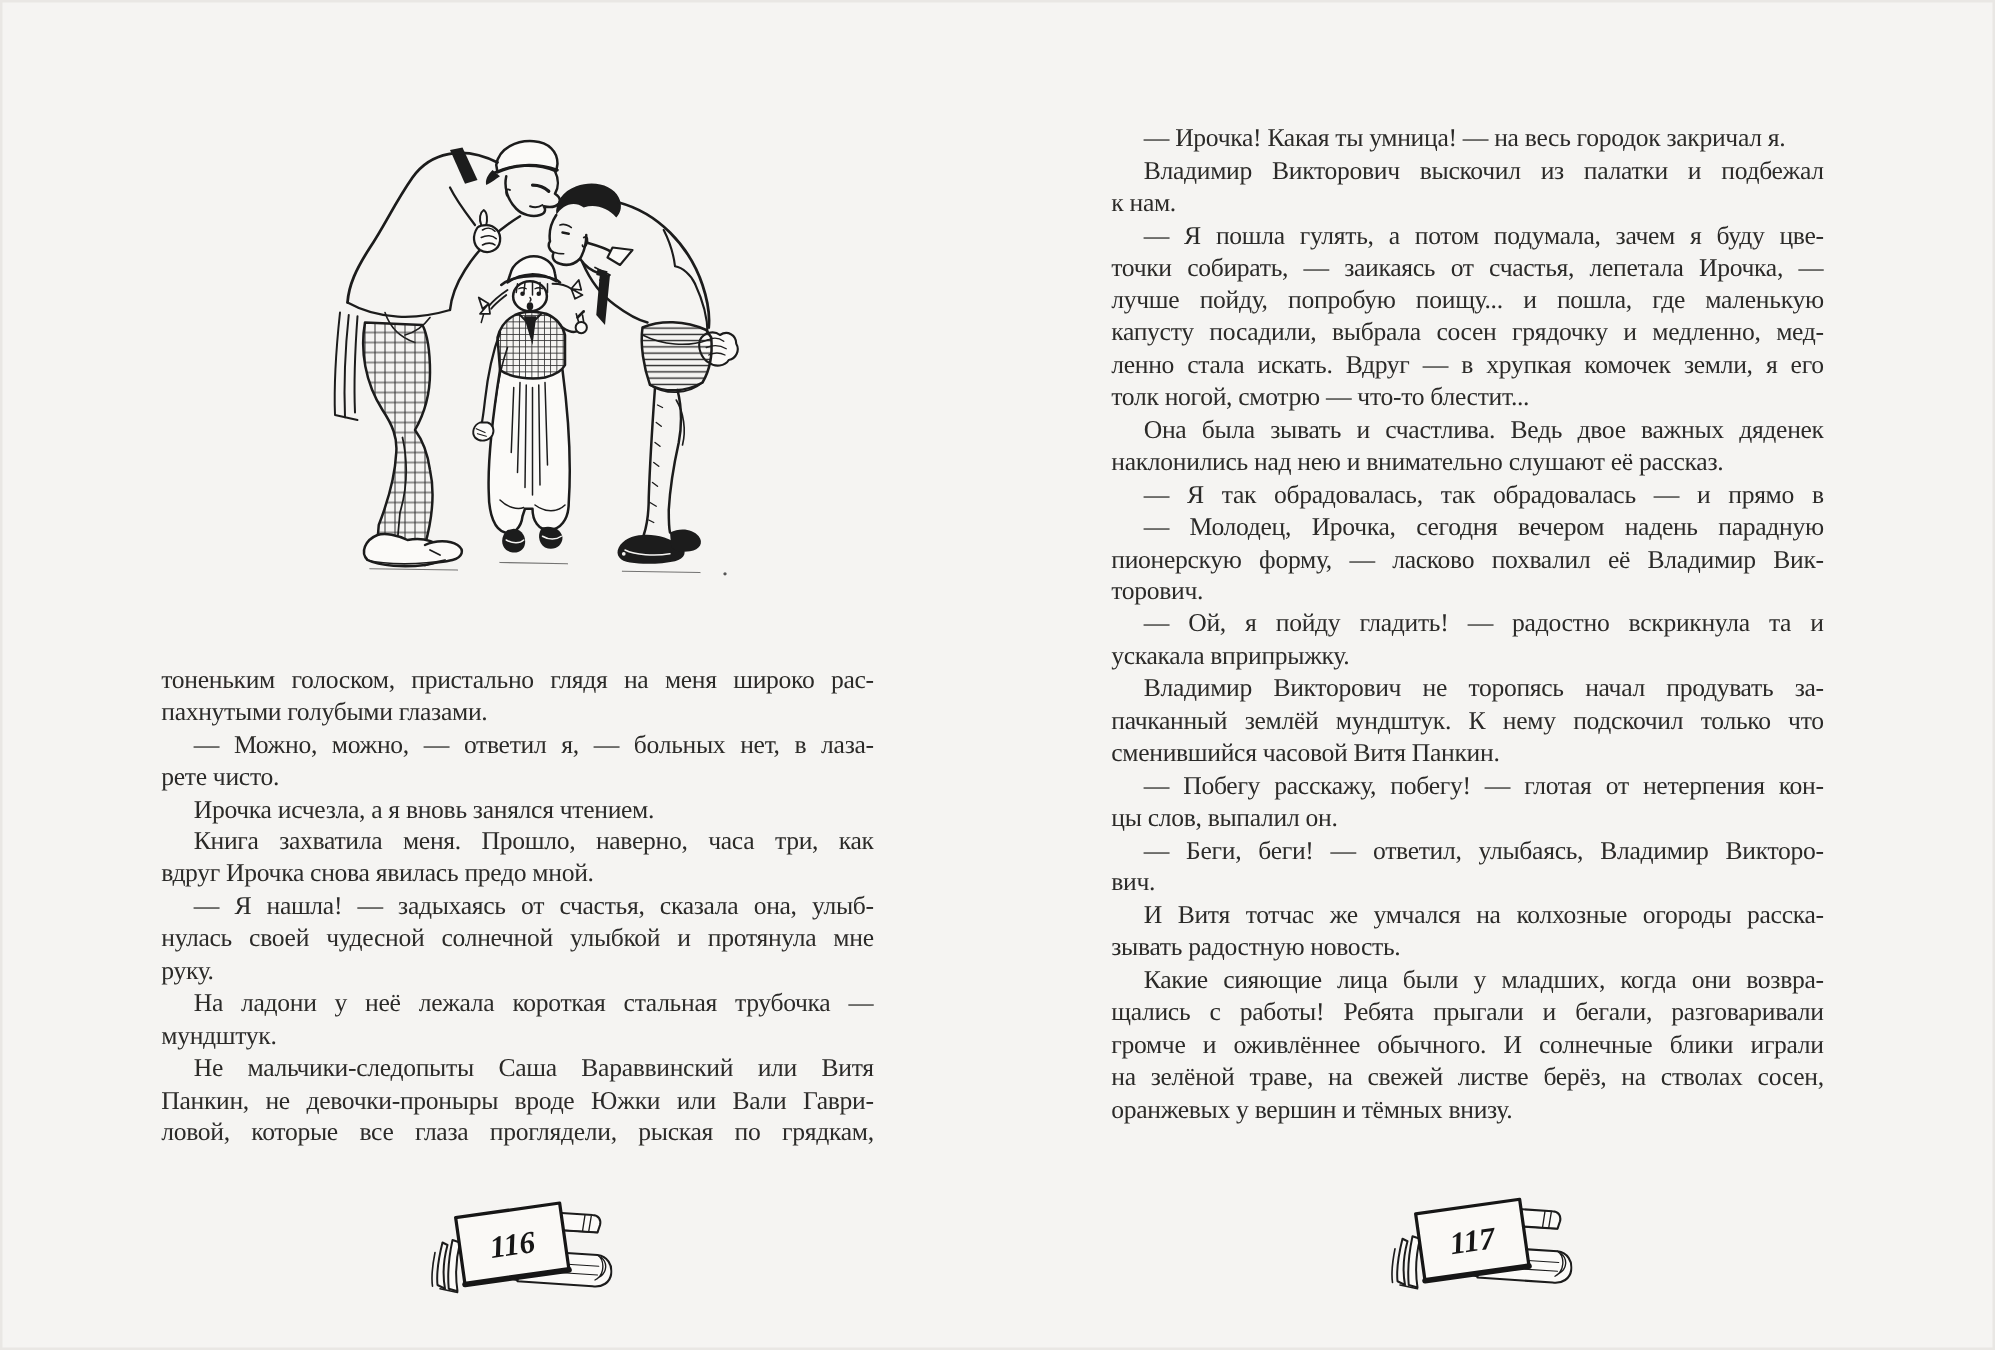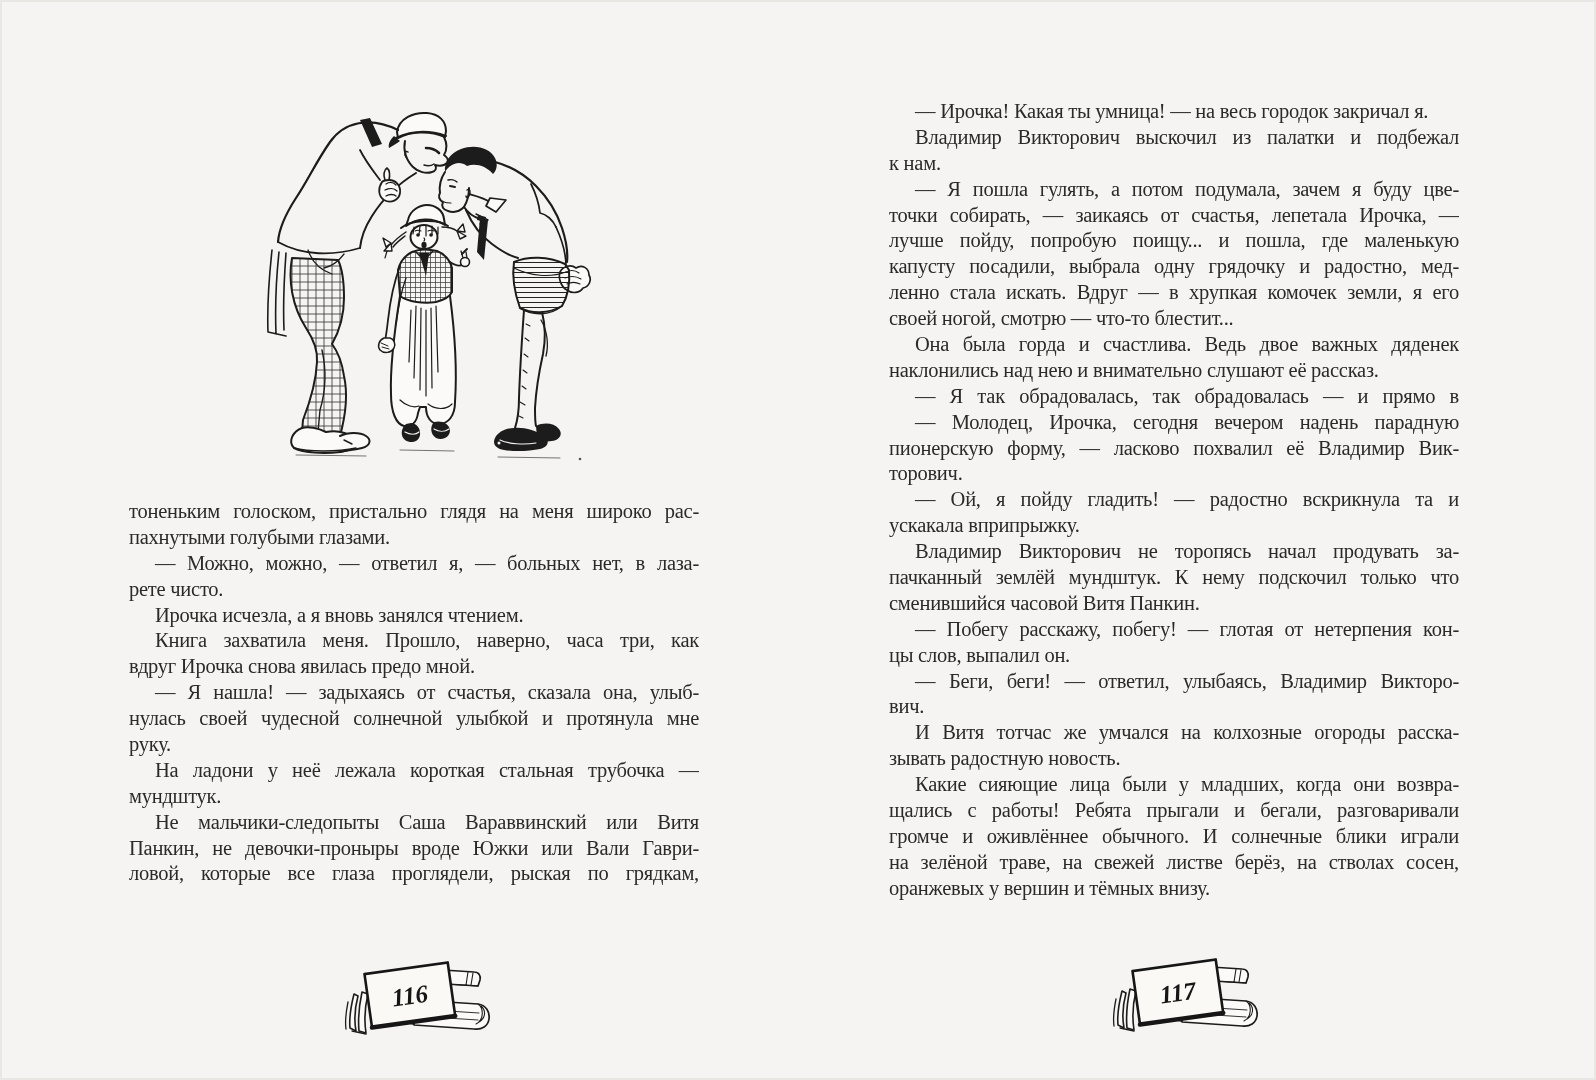--- a/index.html
+++ b/index.html
@@ -3,21 +3,21 @@
 <meta charset="utf-8">
 <style>
   html,body{margin:0;padding:0;}
   body{
     width:1596px;height:1080px;position:relative;overflow:hidden;
     background:#f5f4f2;color:#2b2a28;
     font-family:"Liberation Serif","DejaVu Serif",serif;
   }
   .frame{position:absolute;inset:0;border:2px solid #e9e7e4;pointer-events:none;}
   .column{position:absolute;width:570px;font-size:20.5px;line-height:25.9px;letter-spacing:-0.25px;}
-  #left-lines{left:129px;top:499px;}
+  #left-lines{left:129px;top:532px;}
   #right-lines{left:889px;top:99px;}
   .line{
     height:25.9px;white-space:nowrap;overflow:hidden;
     text-align:justify;text-align-last:justify;
   }
   .line.para-last{text-align:left;text-align-last:left;}
   .line.para-first{text-indent:26px;}
   .illustration{position:absolute;left:248px;top:110px;width:344px;height:352px;}
   .vignette{position:absolute;width:150px;height:86px;}
   #vignette-left{left:340px;top:952px;}
@@ -160,24 +160,24 @@
     <div class="line">ловой, которые все глаза проглядели, рыская по грядкам,</div>
   </div>
 
 <div class="column" id="right-lines">
     <div class="line para-first para-last">— Ирочка! Какая ты умница! — на весь городок закричал я.</div>
     <div class="line para-first">Владимир Викторович выскочил из палатки и подбежал</div>
     <div class="line para-last">к нам.</div>
     <div class="line para-first">— Я пошла гулять, а потом подумала, зачем я буду цве-</div>
     <div class="line">точки собирать, — заикаясь от счастья, лепетала Ирочка, —</div>
     <div class="line">лучше пойду, попробую поищу... и пошла, где маленькую</div>
-    <div class="line">капусту посадили, выбрала одну грядочку и радостно, мед-</div>
+    <div class="line">капусту посадили, выбрала сосен грядочку и медленно, мед-</div>
     <div class="line">ленно стала искать. Вдруг — в хрупкая комочек земли, я его</div>
-    <div class="line para-last">своей ногой, смотрю — что-то блестит...</div>
-    <div class="line para-first">Она была горда и счастлива. Ведь двое важных дяденек</div>
+    <div class="line para-last">толк ногой, смотрю — что-то блестит...</div>
+    <div class="line para-first">Она была зывать и счастлива. Ведь двое важных дяденек</div>
     <div class="line para-last">наклонились над нею и внимательно слушают её рассказ.</div>
     <div class="line para-first">— Я так обрадовалась, так обрадовалась — и прямо в</div>
     <div class="line para-first">— Молодец, Ирочка, сегодня вечером надень парадную</div>
     <div class="line">пионерскую форму, — ласково похвалил её Владимир Вик-</div>
     <div class="line para-last">торович.</div>
     <div class="line para-first">— Ой, я пойду гладить! — радостно вскрикнула та и</div>
     <div class="line para-last">ускакала вприпрыжку.</div>
     <div class="line para-first">Владимир Викторович не торопясь начал продувать за-</div>
     <div class="line">пачканный землёй мундштук. К нему подскочил только что</div>
     <div class="line para-last">сменившийся часовой Витя Панкин.</div>

